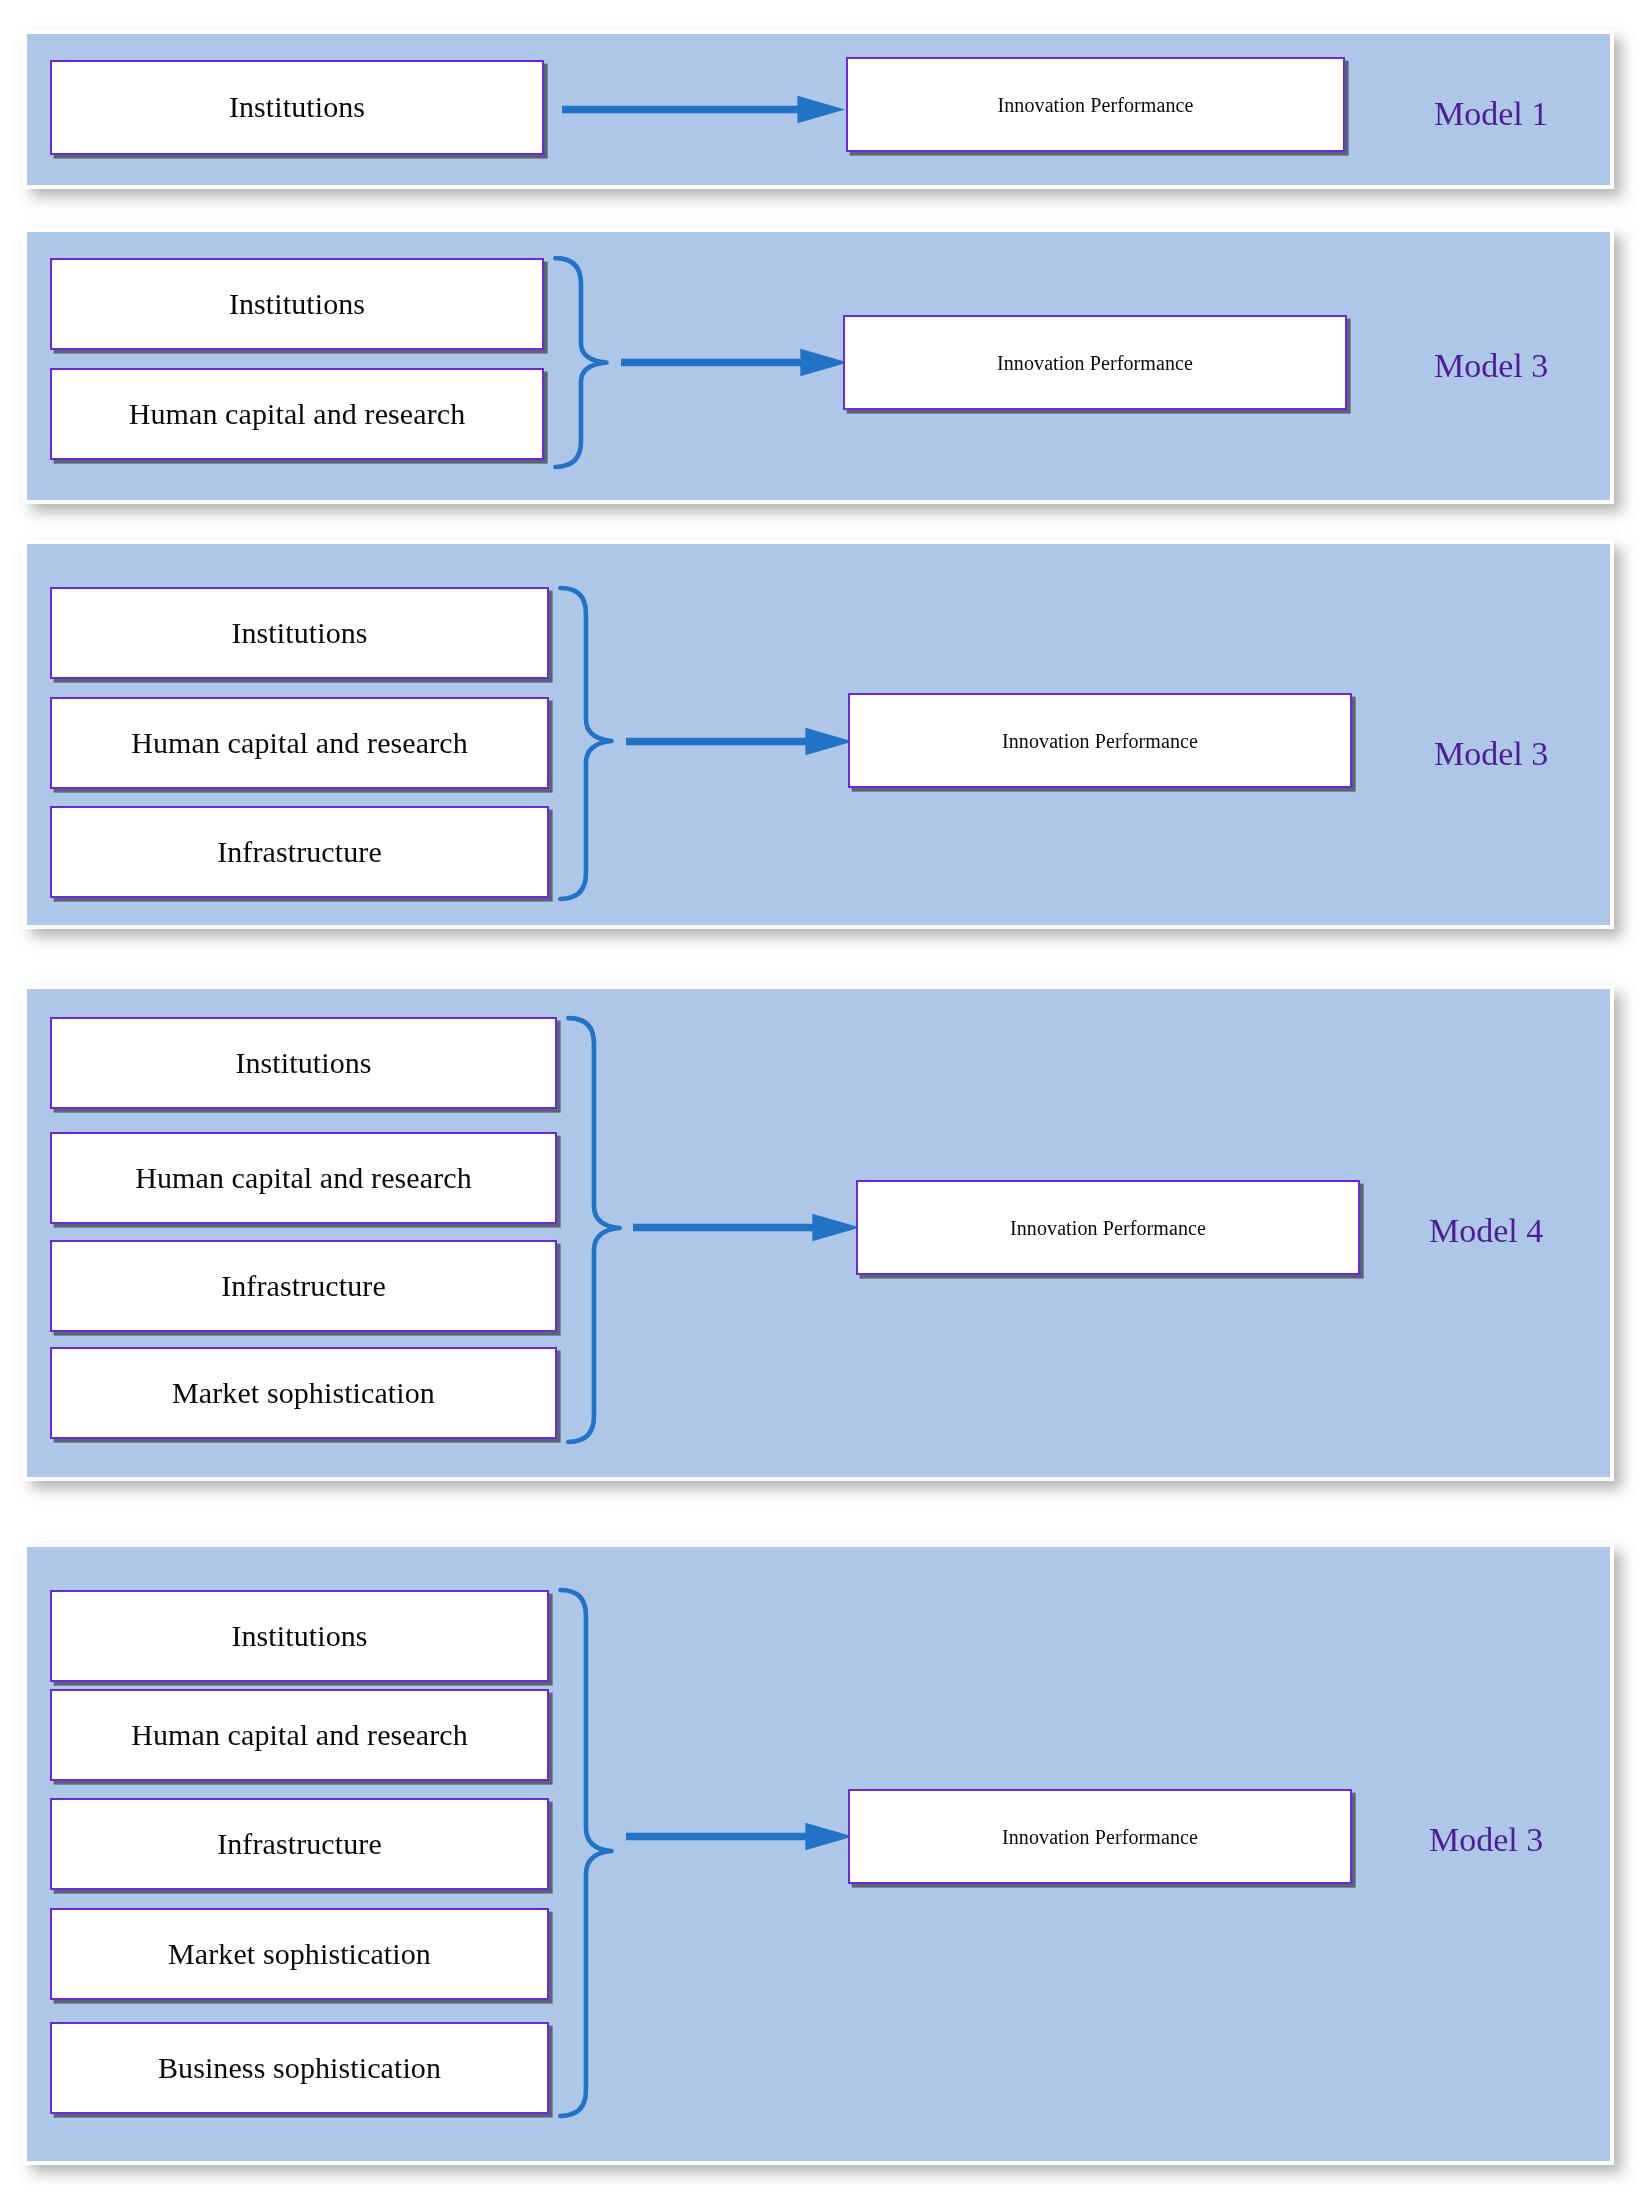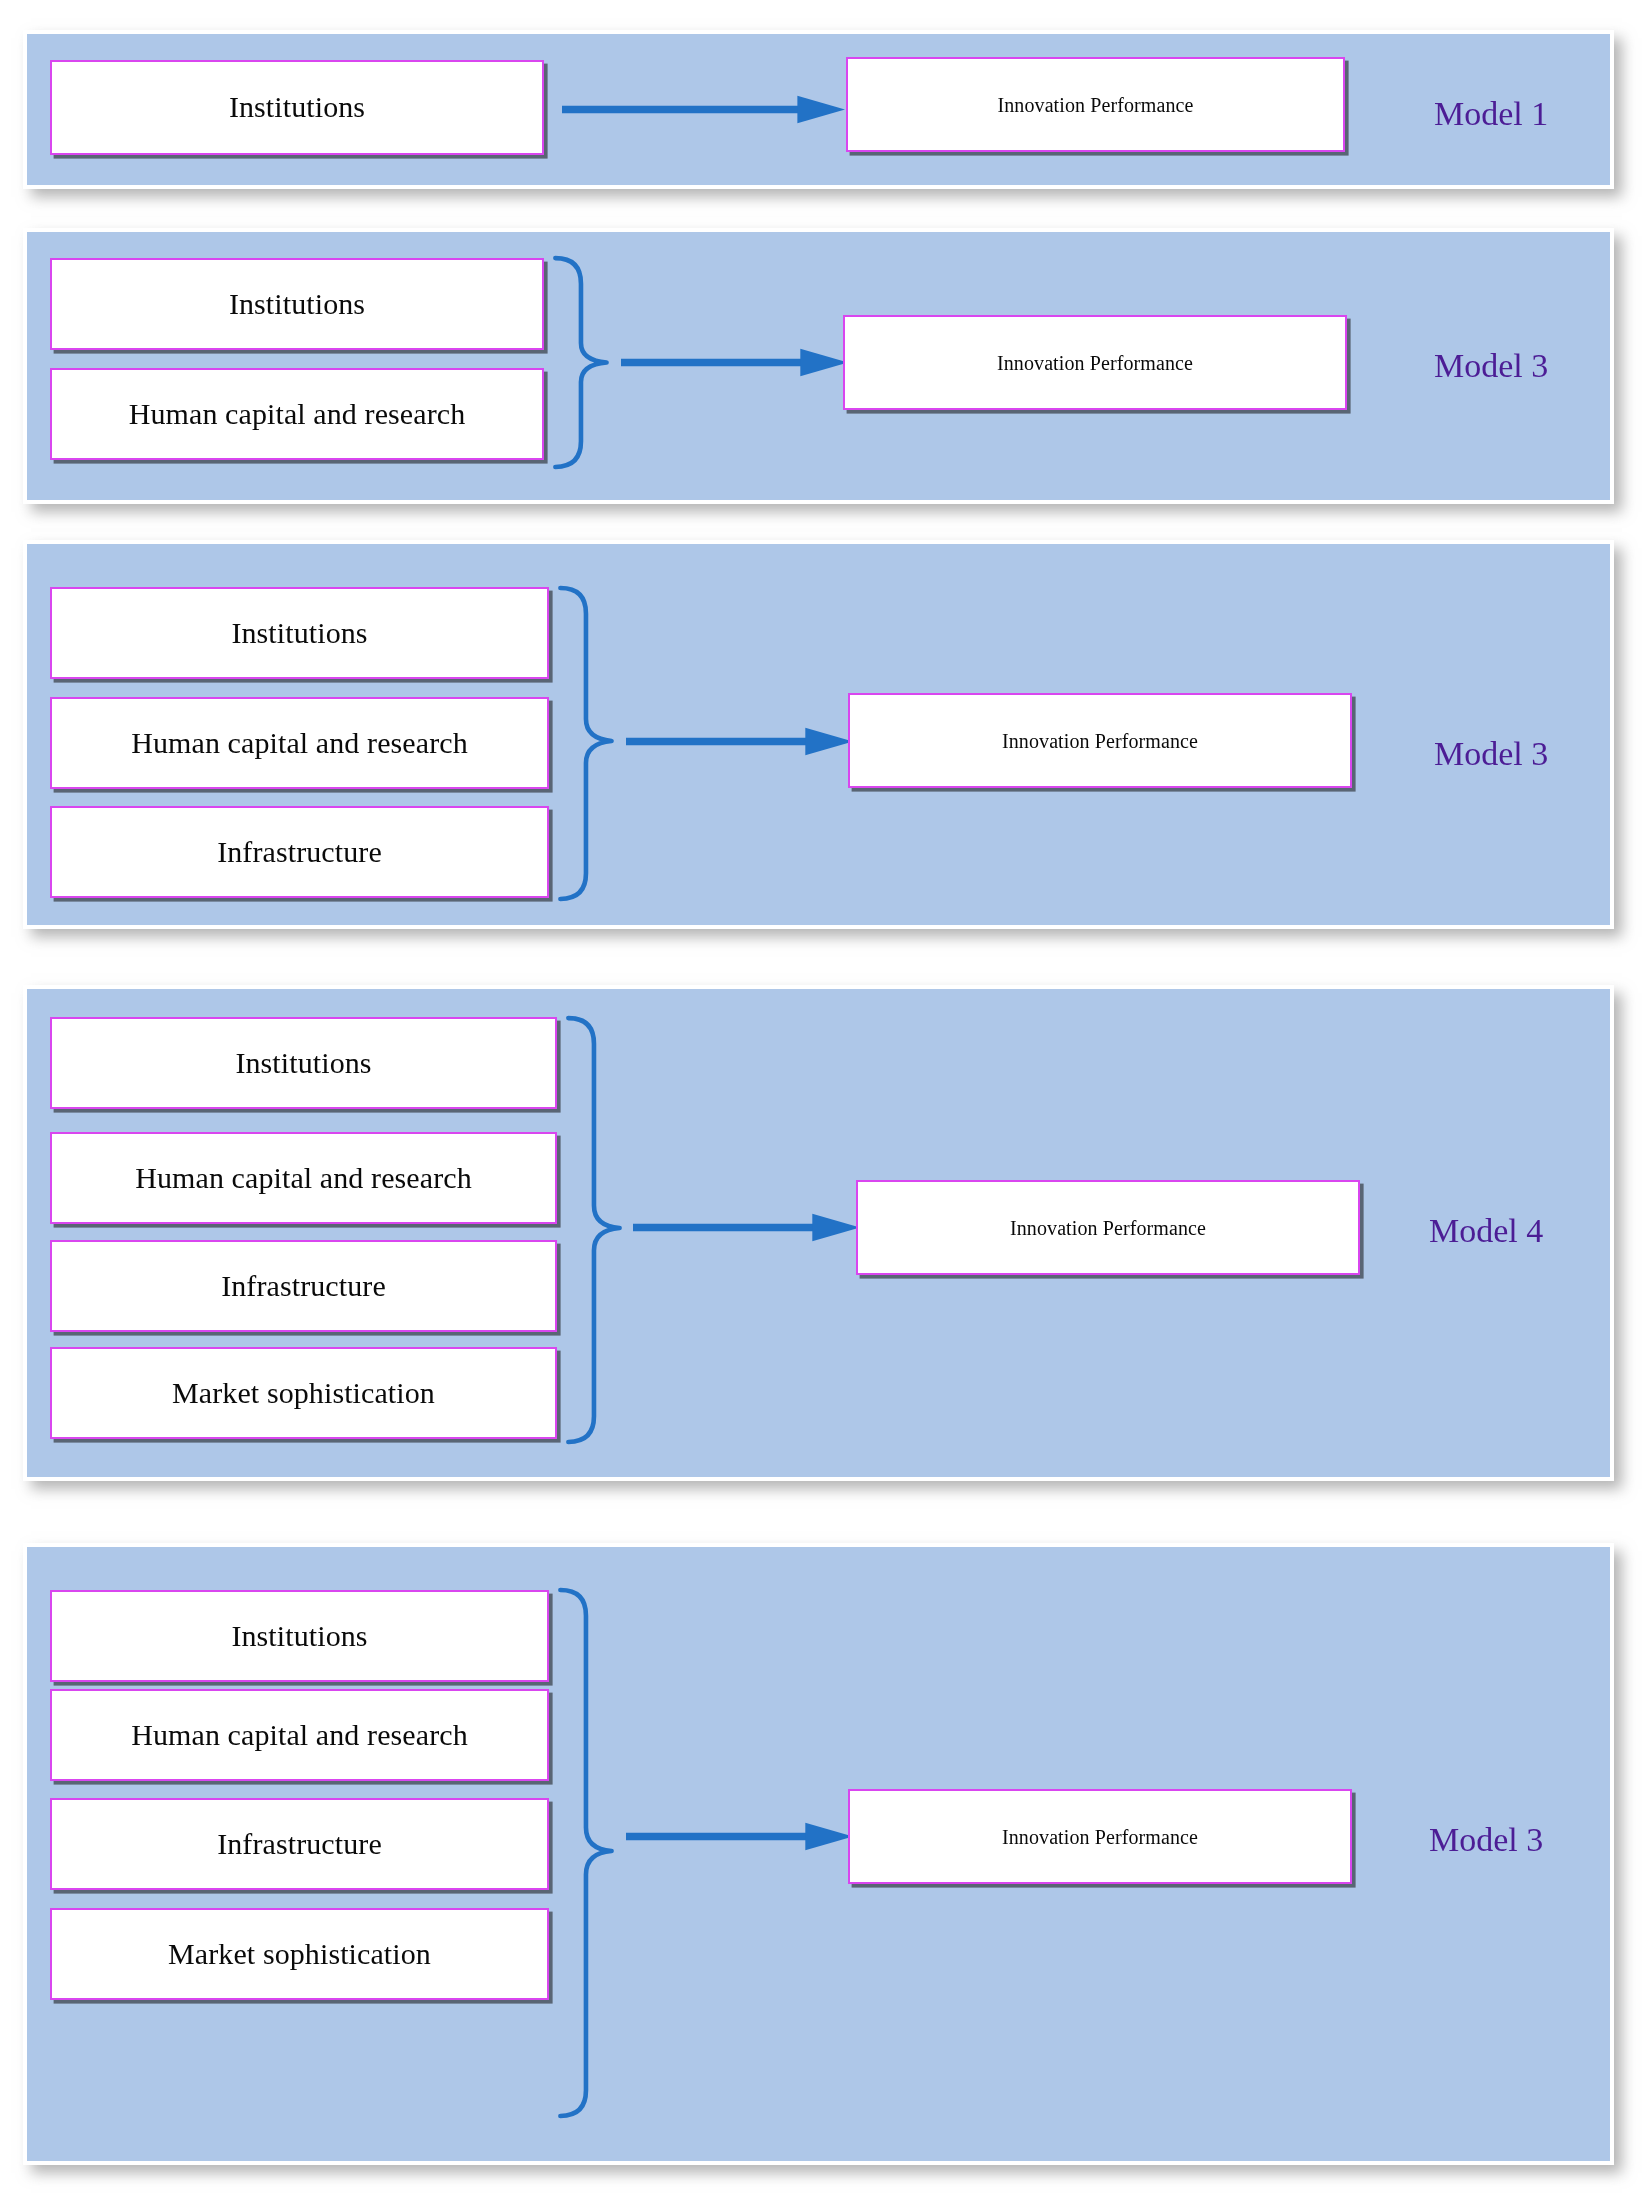--- a/index.html
+++ b/index.html
@@ -15,21 +15,21 @@
     background:#aec7e8;
     border:4.6px solid #ffffff;
     box-sizing:border-box;
     box-shadow:8.2px 8.2px 13.3px rgba(120,120,120,0.55);
   }
 
   
   .box{
     position:absolute;
     background:#ffffff;
-    border:2px solid #d946ef;
+    border:2px solid #6d28d9;
     box-sizing:border-box;
     display:flex;align-items:center;justify-content:center;
     box-shadow:3.6px 3.6px 0px rgba(20,20,20,0.55);
   }
   .box span{
     color:#0a0a0a;
     font-size:30px;
     line-height:1;
     letter-spacing:0.1px;
     white-space:nowrap;
@@ -161,20 +161,23 @@
     </div>
     <div class="box" style="left:23px;top:142px;width:499px;height:92px;">
       <span>Human capital and research</span>
     </div>
     <div class="box" style="left:23px;top:251px;width:499px;height:92px;">
       <span>Infrastructure</span>
     </div>
     <div class="box" style="left:23px;top:361px;width:499px;height:92px;">
       <span>Market sophistication</span>
     </div>
+    <div class="box" style="left:23px;top:475px;width:499px;height:92px;">
+      <span>Business sophistication</span>
+    </div>
 
     <svg class="vec" style="left:527px;top:40px;width:67px;height:532px;" viewBox="0 0 130 1040">
       <path d="M 12 6 Q 62 6 62 56 L 62 470 Q 62 512 112 516 Q 62 520 62 562 L 62 984 Q 62 1034 12 1034" fill="none" stroke="#2272c6" stroke-width="9" stroke-linecap="round" stroke-linejoin="round"></path>
     </svg>
 
     <svg class="vec" style="left:599px;top:274px;width:228px;height:31px;" viewBox="0 0 445 60">
       <line x1="0" y1="30" x2="365" y2="30" stroke="#2272c6" stroke-width="15"></line>
       <polygon points="350,3 443,30 350,57" fill="#2272c6"></polygon>
     </svg>
 

